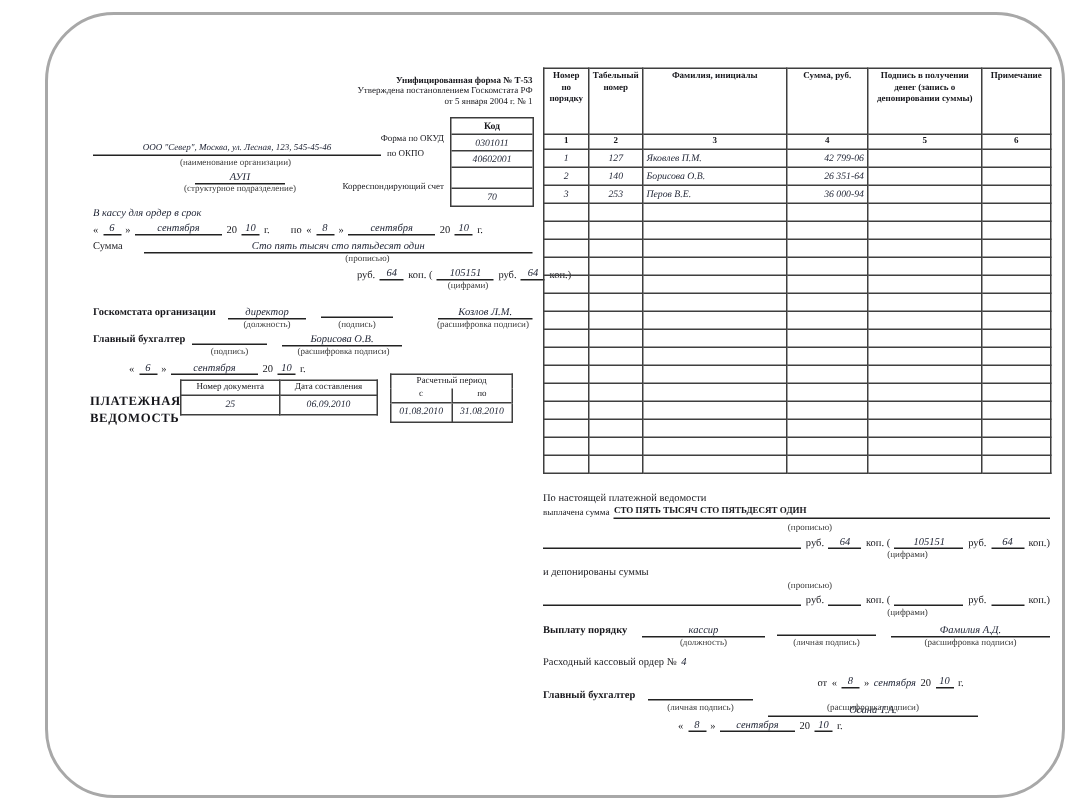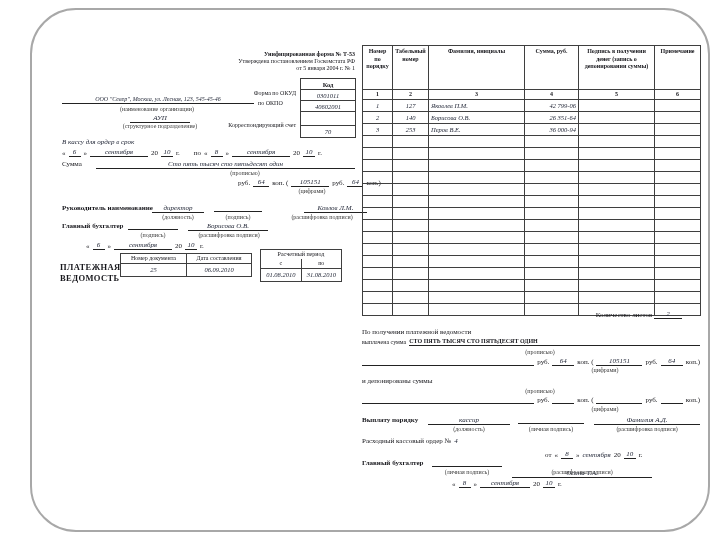--- a/index.html
+++ b/index.html
@@ -102,24 +102,24 @@
     <span>руб.</span>
     <span class="ul hw" style="width:16px">64</span>
     <span>коп. (</span>
     <span class="ul hw" style="width:38px">105151</span>
     <span>руб.</span>
     <span class="ul hw" style="width:16px">64</span>
     <span>коп.)</span>
   </div>
   <div class="abs hint" style="left:282px;top:188px;width:60px">(цифрами)</div>
 
-  <div class="abs fs7 b" style="left:62px;top:204px">Руководитель наименование</div>
+  <div class="abs fs7 b" style="left:62px;top:204px">Госкомстата организации</div>
   <div class="abs ul hw fs7 center" style="left:152px;top:204px;width:52px">директор</div>
   <div class="abs ul" style="left:214px;top:204px;width:48px"></div>
-  <div class="abs ul hw fs7 center" style="left:304px;top:204px;width:63px">Козлов Л.М.</div>
+  <div class="abs ul hw fs7 center" style="left:292px;top:204px;width:63px">Козлов Л.М.</div>
   <div class="abs hint" style="left:150px;top:214px;width:56px">(должность)</div>
   <div class="abs hint" style="left:212px;top:214px;width:52px">(подпись)</div>
   <div class="abs hint" style="left:288px;top:214px;width:68px">(расшифровка подписи)</div>
 
   <div class="abs fs7 b" style="left:62px;top:222px">Главный бухгалтер</div>
   <div class="abs ul" style="left:128px;top:222px;width:50px"></div>
   <div class="abs ul hw fs7 center" style="left:188px;top:222px;width:80px">Борисова О.В.</div>
   <div class="abs hint" style="left:128px;top:232px;width:50px">(подпись)</div>
   <div class="abs hint" style="left:192px;top:232px;width:74px">(расшифровка подписи)</div>
   <div class="abs flex fs7" style="left:86px;top:241px">
@@ -334,25 +334,21 @@
           <td></td>
           <td></td>
           <td></td>
           <td></td>
           <td></td>
           <td></td>
         </tr>
       </tbody>
   </table>
 
-  <div class="abs fs7 right" style="left:362px;top:310px;width:320px">
-    <span>Количество листов</span>
-    <span class="ul hw" style="width:28px">2</span>
-  </div>
-  <div class="abs fs7" style="left:362px;top:328px">По получении платежной ведомости</div>
+  <div class="abs fs7" style="left:362px;top:328px">По настоящей платежной ведомости</div>
   <div class="abs flex fs7" style="left:362px;top:338px;width:338px">
     <span class="fs6">выплачена сумма</span>
     <span class="ul b fs6" style="flex:1;text-align:left">СТО ПЯТЬ ТЫСЯЧ СТО ПЯТЬДЕСЯТ ОДИН</span>
   </div>
   <div class="abs hint" style="left:480px;top:349px;width:120px">(прописью)</div>
   <div class="abs flex fs7" style="left:362px;top:357px;width:338px">
     <span class="ul" style="flex:1"></span>
     <span>руб.</span>
     <span class="ul hw" style="width:22px">64</span>
     <span>коп. (</span>

